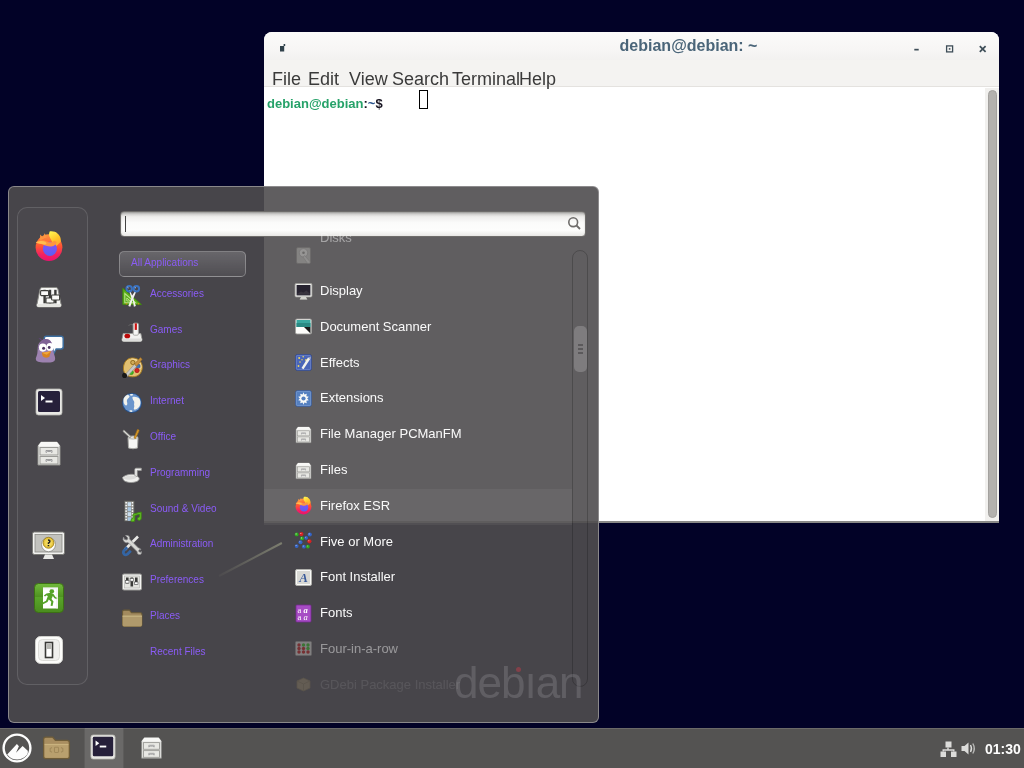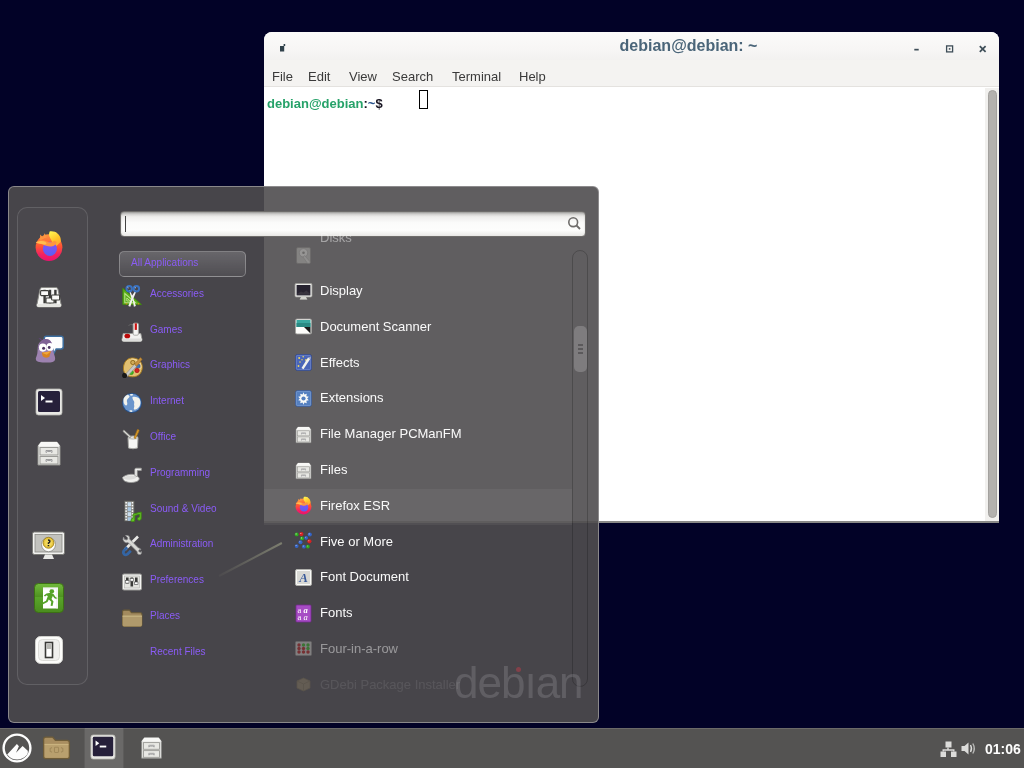--- a/index.html
+++ b/index.html
@@ -1,21 +1,21 @@
 <!DOCTYPE html>
 <html><head>
 <meta charset="utf-8">
 <style>
   * { margin:0; padding:0; box-sizing:border-box; }
   html,body { width:1024px; height:768px; overflow:hidden; }
   body { background:#020227; font-family:"Liberation Sans", sans-serif; position:relative; }
   .abs { position:absolute; }
   .cat { position:absolute; font-size:10px; color:#8b5cf6; white-space:nowrap; }
   .app { position:absolute; font-size:13px; color:#fafafa; white-space:nowrap; }
-  .mitem { position:absolute; top:69px; font-size:13px; color:#3a3a3a; }
+  .mitem { position:absolute; top:69px; font-size:18px; color:#3a3a3a; }
 </style>
 </head>
 <body>
 
 <div class="abs" style="left:264px;top:32px;width:735px;height:491px;background:#fff;border-radius:8px 8px 0 0;border-bottom:2px solid #8a8a88"></div>
 <div class="abs" style="left:264px;top:32px;width:735px;height:31px;border-radius:8px 8px 0 0;background:linear-gradient(180deg,#fbfbfa 0%,#f7f6f5 55%,#f1f0ee 100%)"></div>
 <div class="abs" style="left:264px;top:36.5px;width:849px;text-align:center;font-size:16px;font-weight:bold;color:#4a6579">debian@debian: ~</div>
 <svg class="abs" style="left:279px;top:43px" width="8" height="10" viewBox="0 0 8 10">
     <rect x="1" y="3" width="4.2" height="5.5" fill="#30414b"></rect>
     <rect x="4.6" y="1" width="1.6" height="2" fill="#30414b"></rect>
@@ -433,21 +433,21 @@
 </g>
   </svg>
 <span class="app" style="left:320px;top:534px">Five or More</span>
 <svg class="abs" style="left:294px;top:568px" width="19" height="19" viewBox="0 0 19 19">
     <g transform="scale(1.0)">
 <rect x="1.5" y="1.5" width="16" height="16" rx="1.5" fill="#fafaf8" stroke="#b0b0ac" stroke-width="1"></rect>
 <rect x="3" y="3" width="13" height="13" fill="#d8d8d4"></rect>
 <text x="9.5" y="14" font-family="Liberation Serif" font-style="italic" font-weight="bold" font-size="13" fill="#3a5a9a" text-anchor="middle">A</text>
 </g>
   </svg>
-<span class="app" style="left:320px;top:569px">Font Document</span>
+<span class="app" style="left:320px;top:569px">Font Installer</span>
 <svg class="abs" style="left:294px;top:604px" width="19" height="19" viewBox="0 0 19 19">
     <g transform="scale(1.0)">
 <rect x="2" y="1" width="15" height="17" rx="1" fill="#a64cc4" stroke="#7a2a96" stroke-width="0.8"></rect>
 <g font-family="Liberation Serif" font-size="8.5" fill="#fff">
 <text x="3.6" y="8.6">a</text>
         <text x="9.6" y="8.6" font-style="italic" font-weight="bold">a</text>
 <text x="3.6" y="16.4">a</text>
         <text x="9.6" y="16.4" font-style="italic">a</text>
 </g>
 </g>
@@ -535,13 +535,13 @@
 <path d="M8 6.5 L8 9 M3.2 10.5 L3.2 9 L13.8 9 L13.8 10.5" stroke="#dcdcda" stroke-width="1.4" fill="none"></path>
 </g>
   </svg>
 <svg class="abs" style="left:961px;top:741px" width="16" height="15" viewBox="0 0 16 15">
     <g fill="#dcdcda">
 <path d="M0.5 5 L3.5 5 L7.5 1.5 L7.5 13.5 L3.5 10 L0.5 10 Z"></path>
 <path d="M9.5 4 Q11.5 7.5 9.5 11" stroke="#dcdcda" stroke-width="1.4" fill="none"></path>
 <path d="M11.8 2.5 Q14.8 7.5 11.8 12.5" stroke="#b8b8b6" stroke-width="1.4" fill="none"></path>
 </g>
   </svg>
-<span class="abs" style="left:985px;top:741px;font-size:14px;font-weight:bold;color:#fdfdfd">01:06</span>
+<span class="abs" style="left:985px;top:741px;font-size:14px;font-weight:bold;color:#fdfdfd">01:30</span>
 
 </body></html>

